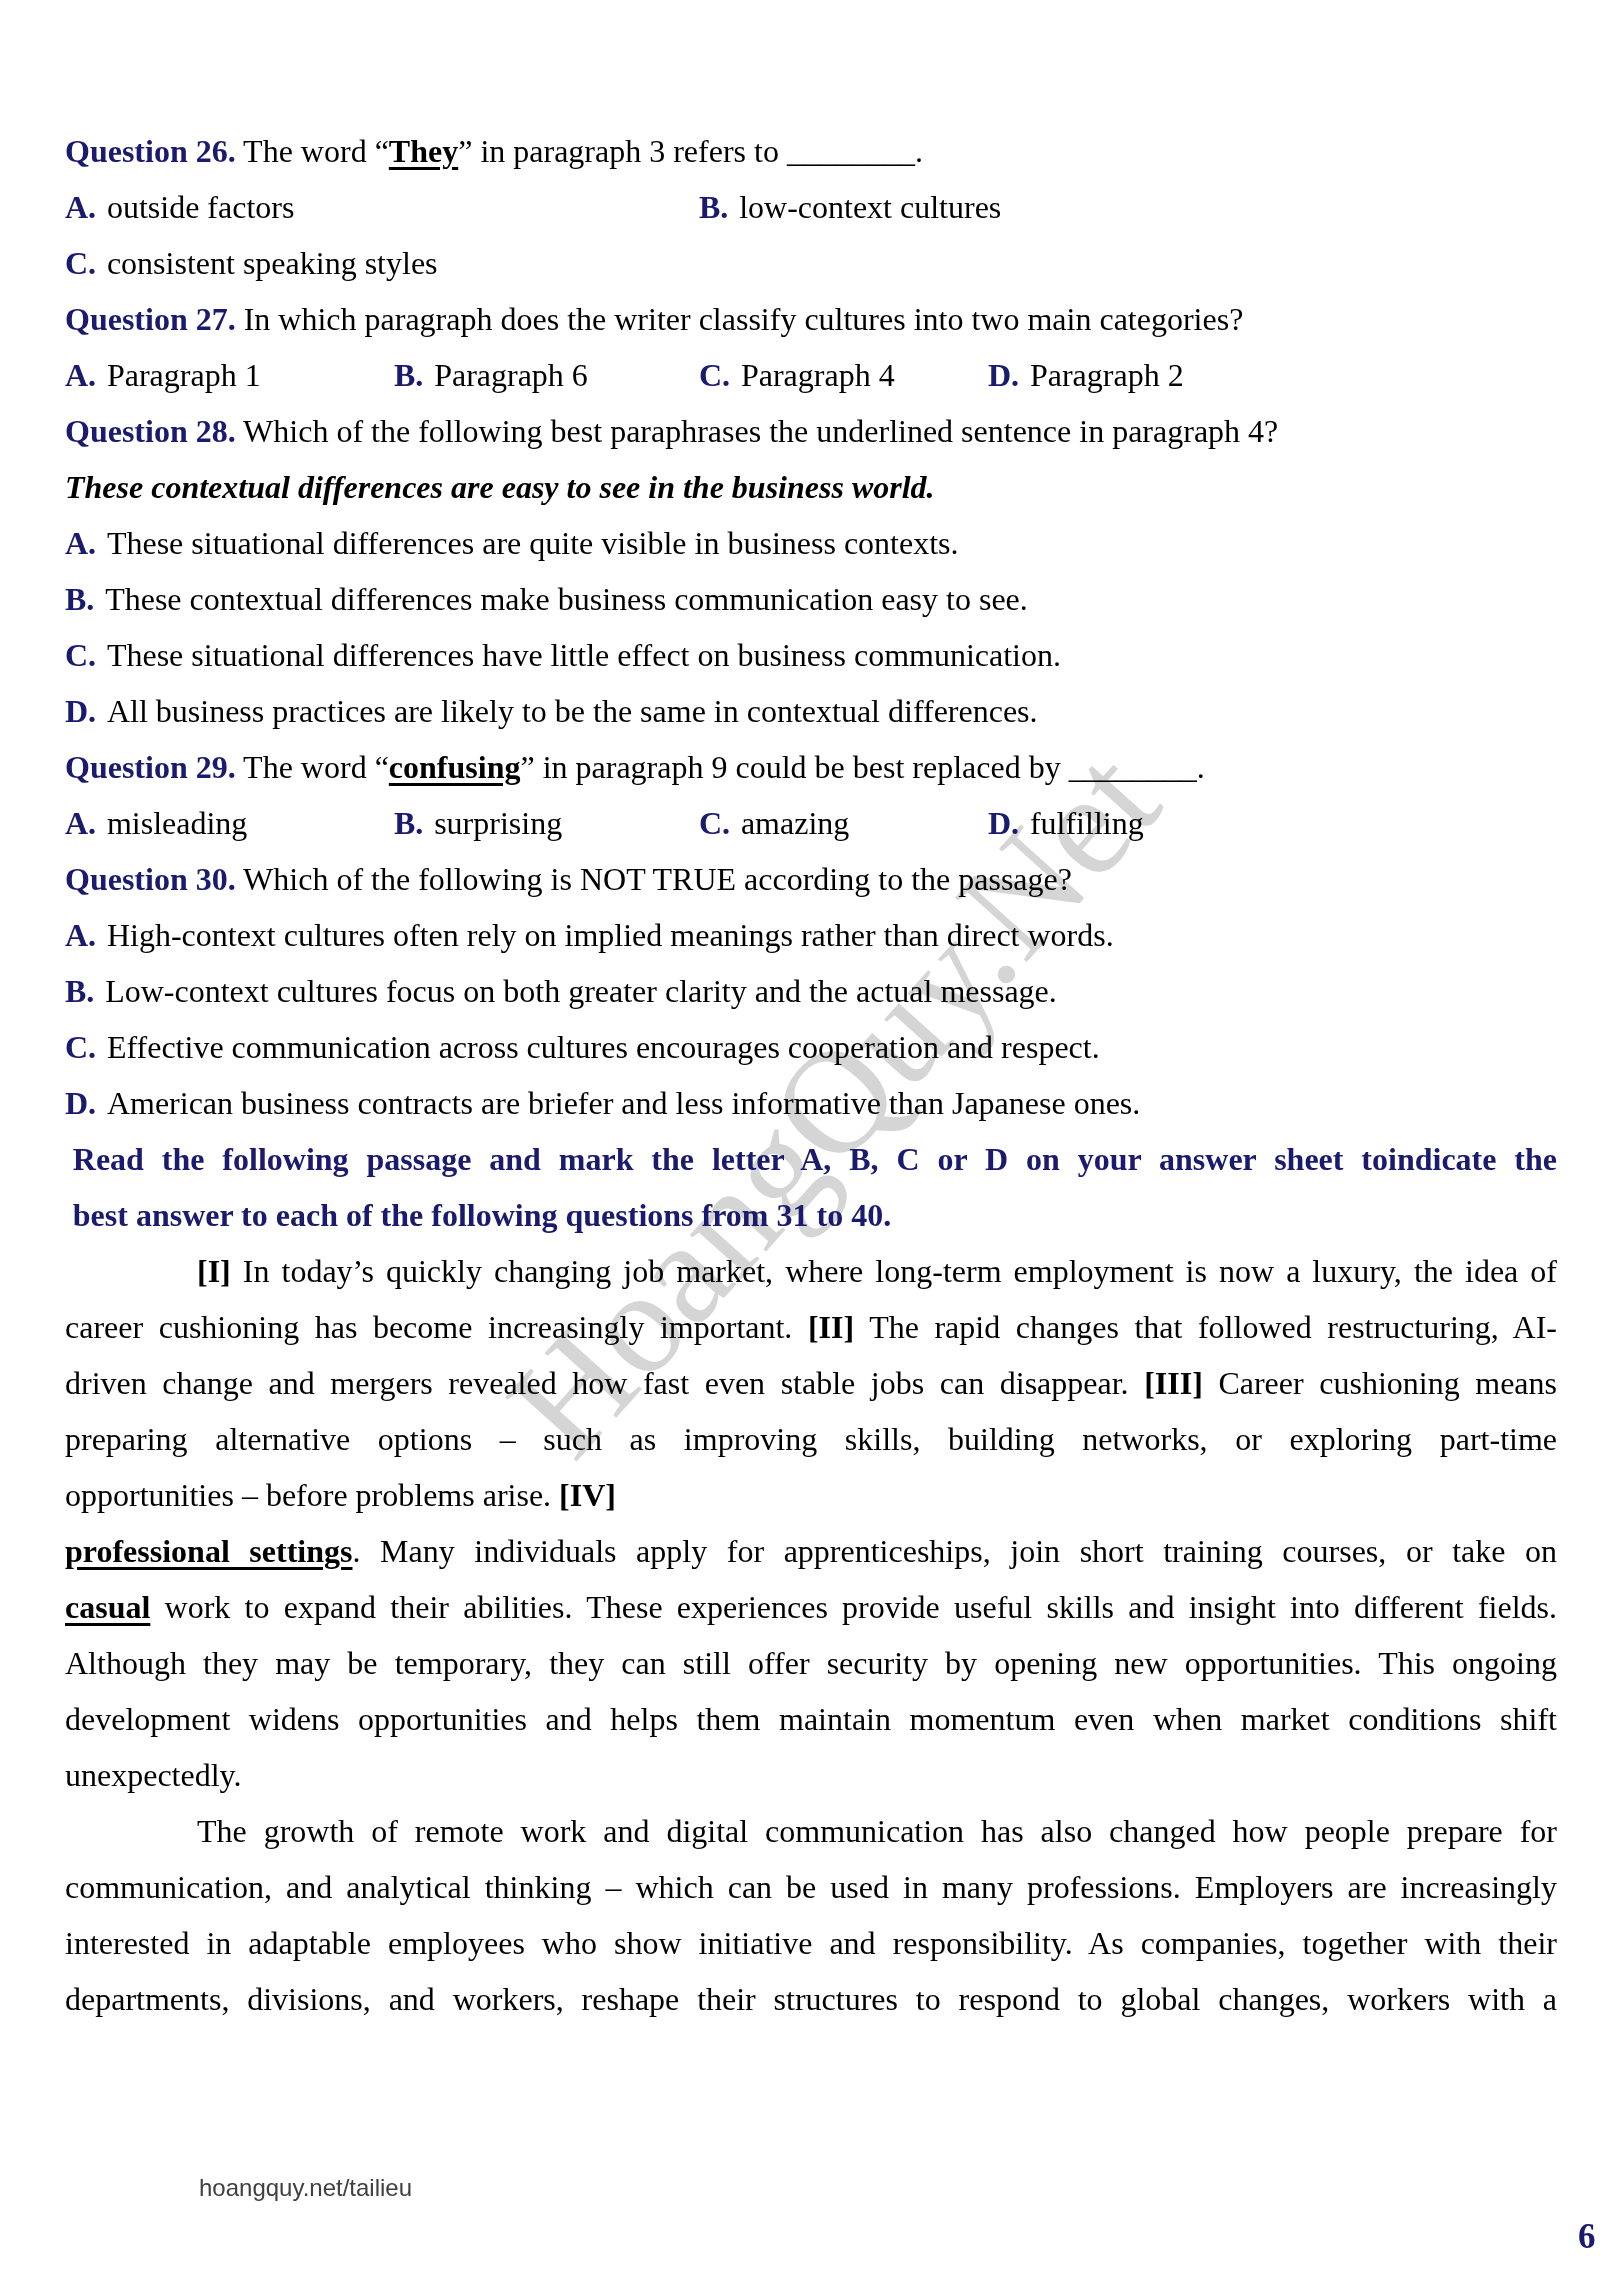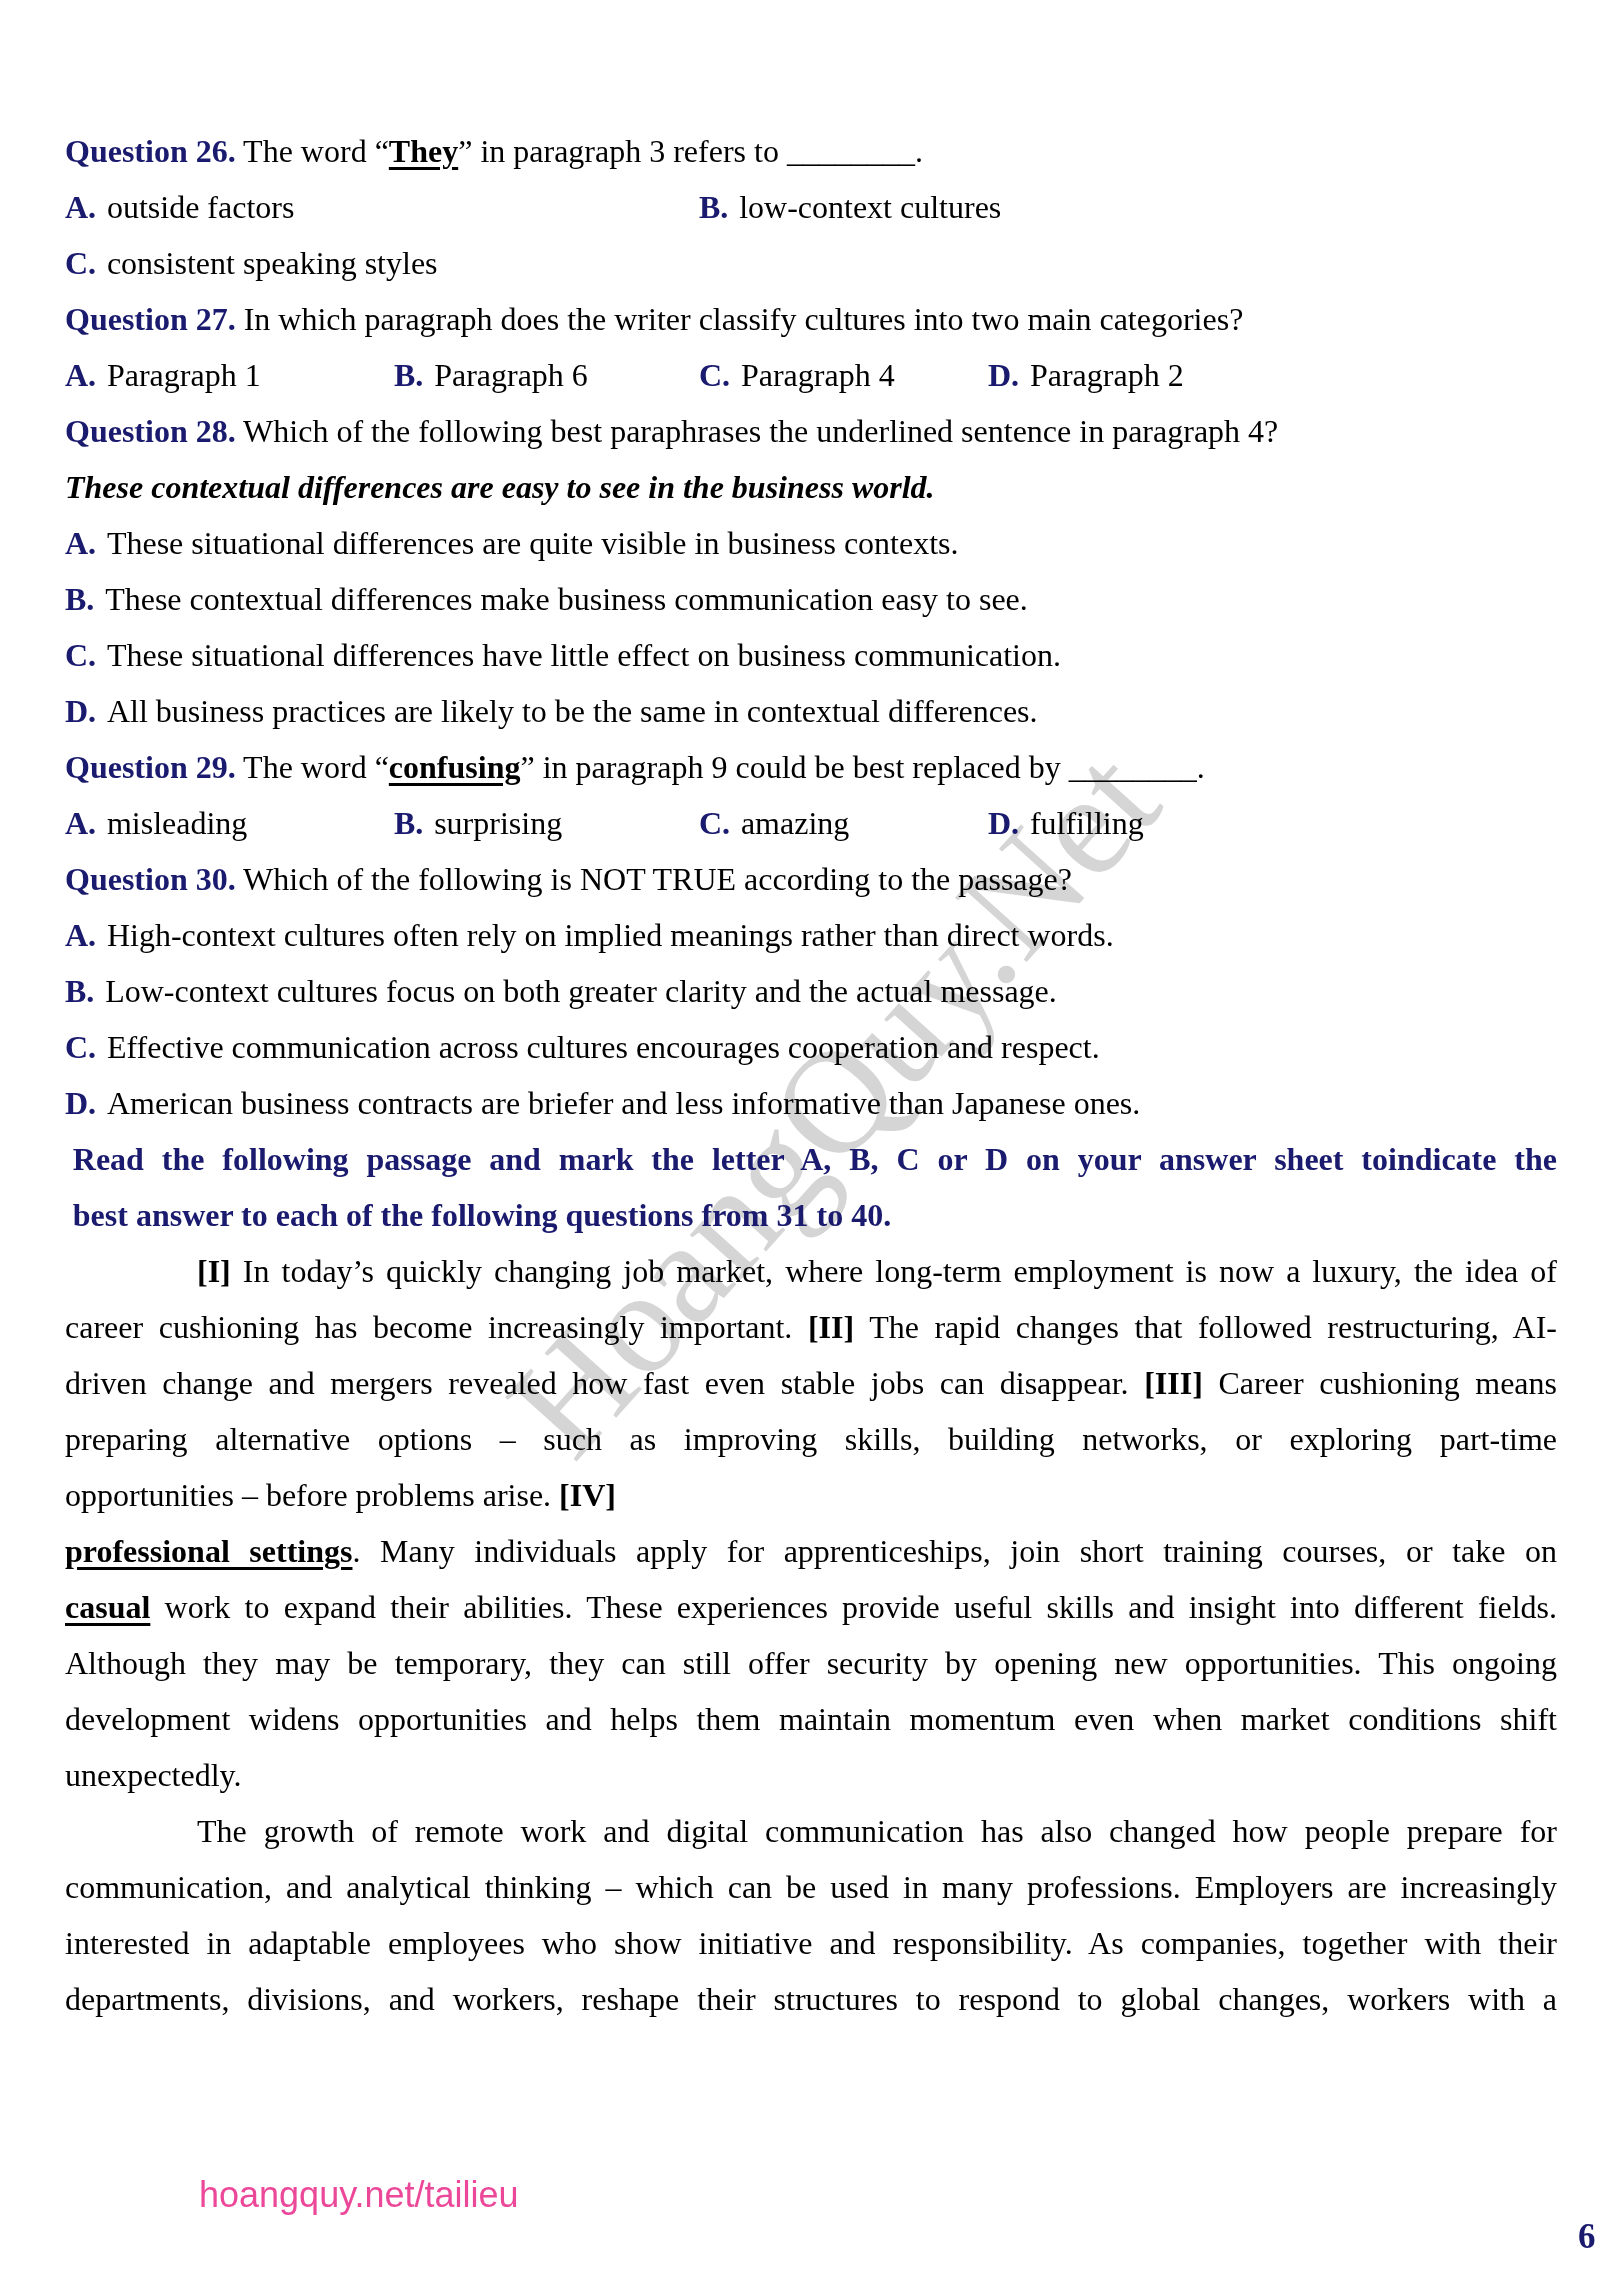--- a/index.html
+++ b/index.html
@@ -43,21 +43,21 @@
     transform:translate(-50%,-50%) rotate(-48deg);
     font-size:147px;
     color:rgba(172,172,172,0.5);
     white-space:nowrap;
     z-index:0;
     font-family:"Liberation Serif","DejaVu Serif",serif;
   }
   .footer-link{
     position:absolute;left:199px;top:2174px;
     font-family:"Liberation Sans","DejaVu Sans",sans-serif;
-    font-size:36px;color:#ec4899;z-index:1;
+    font-size:24px;color:#404040;z-index:1;
   }
   .page-number{
     position:absolute;left:1578px;top:2217px;
     font-size:35px;font-weight:bold;z-index:1;
   }
 </style>
 </head>
 <body>
 
 <div class="page">

